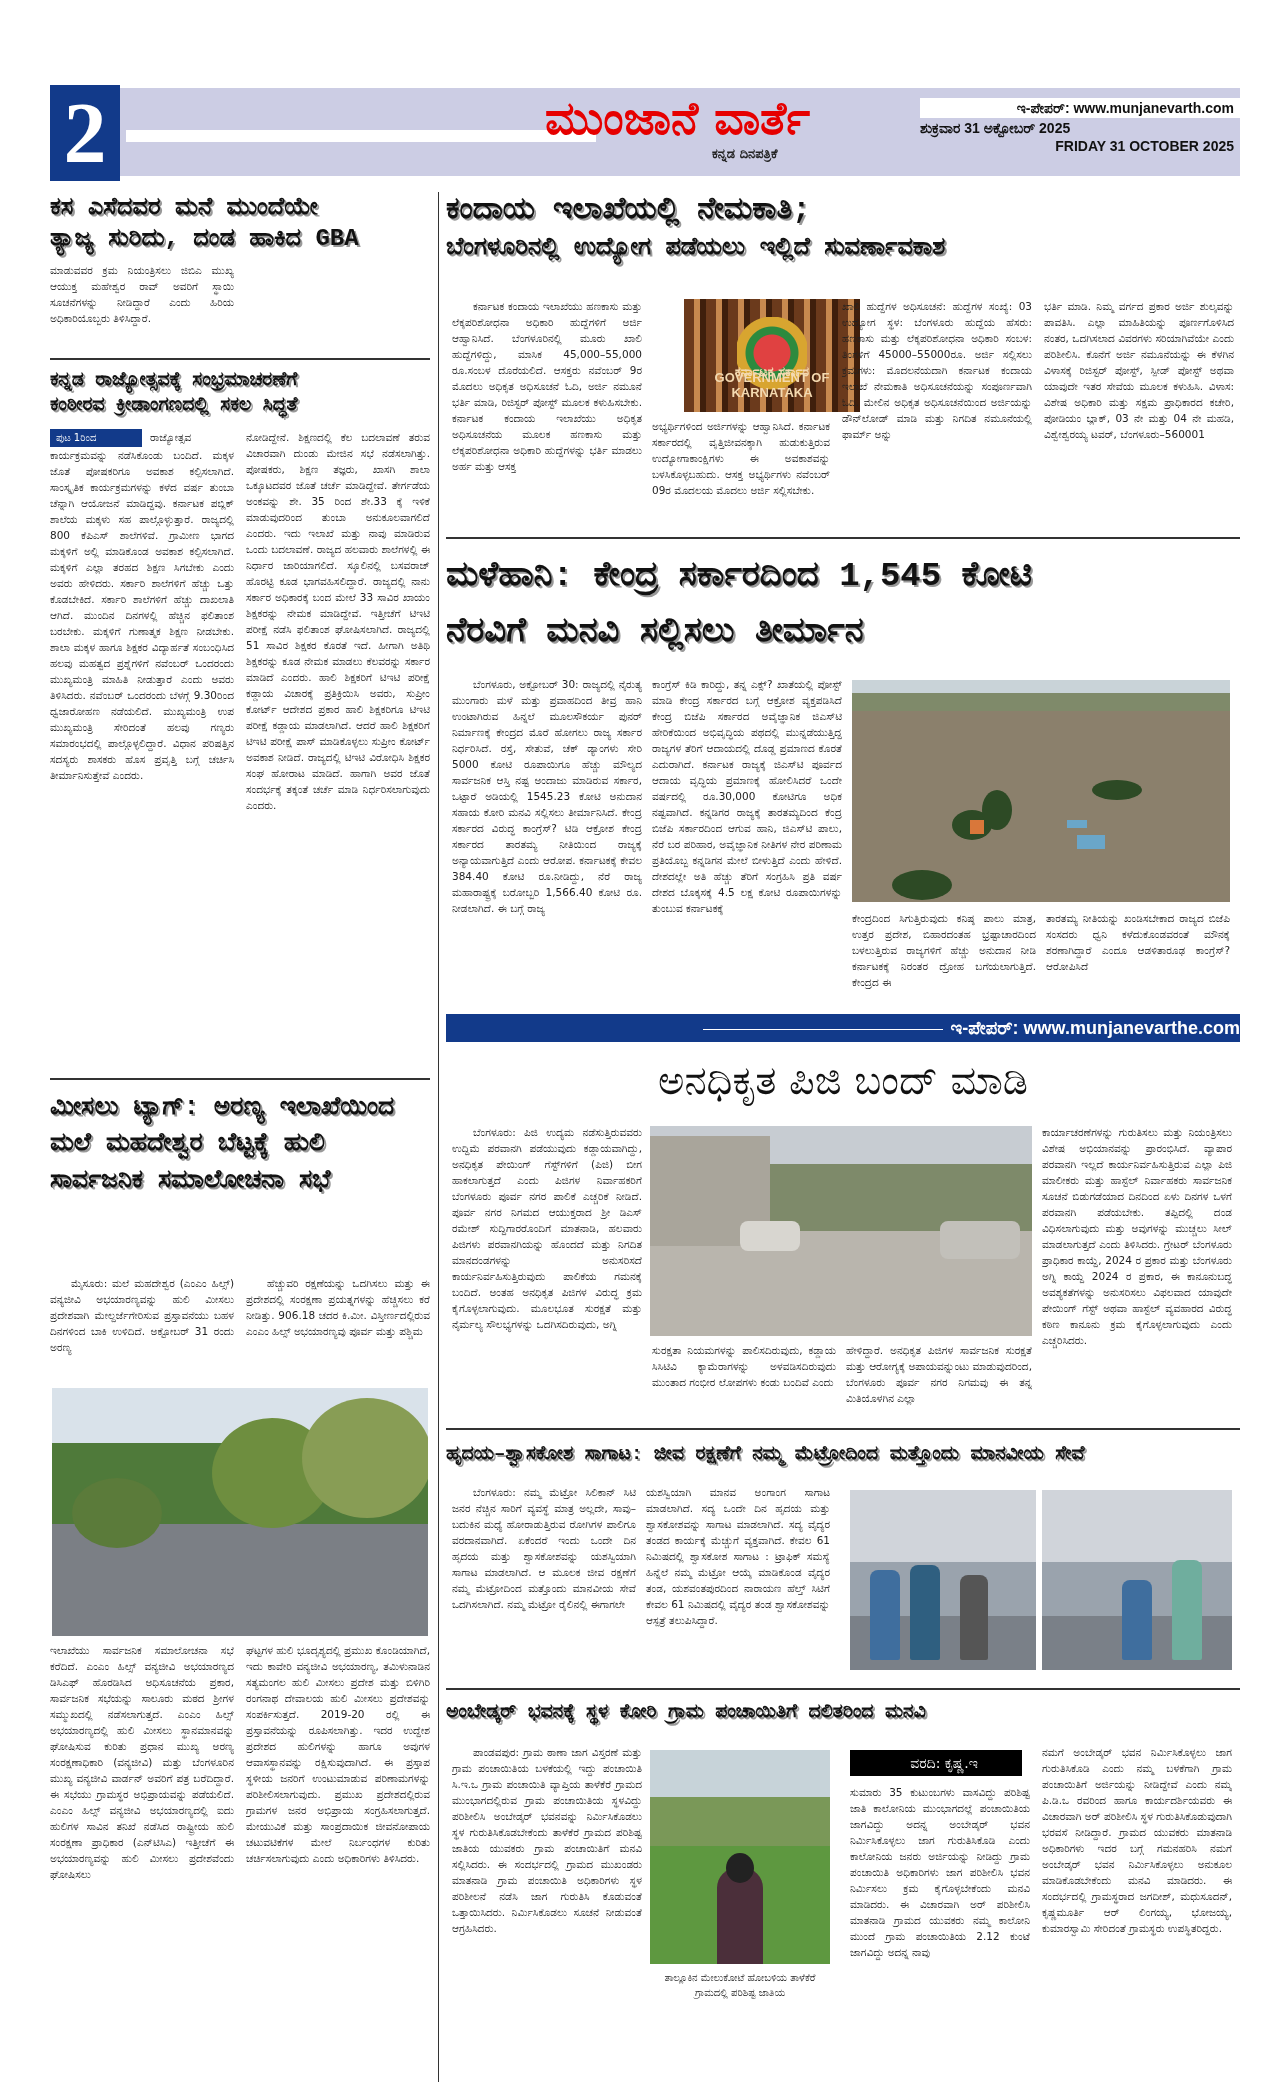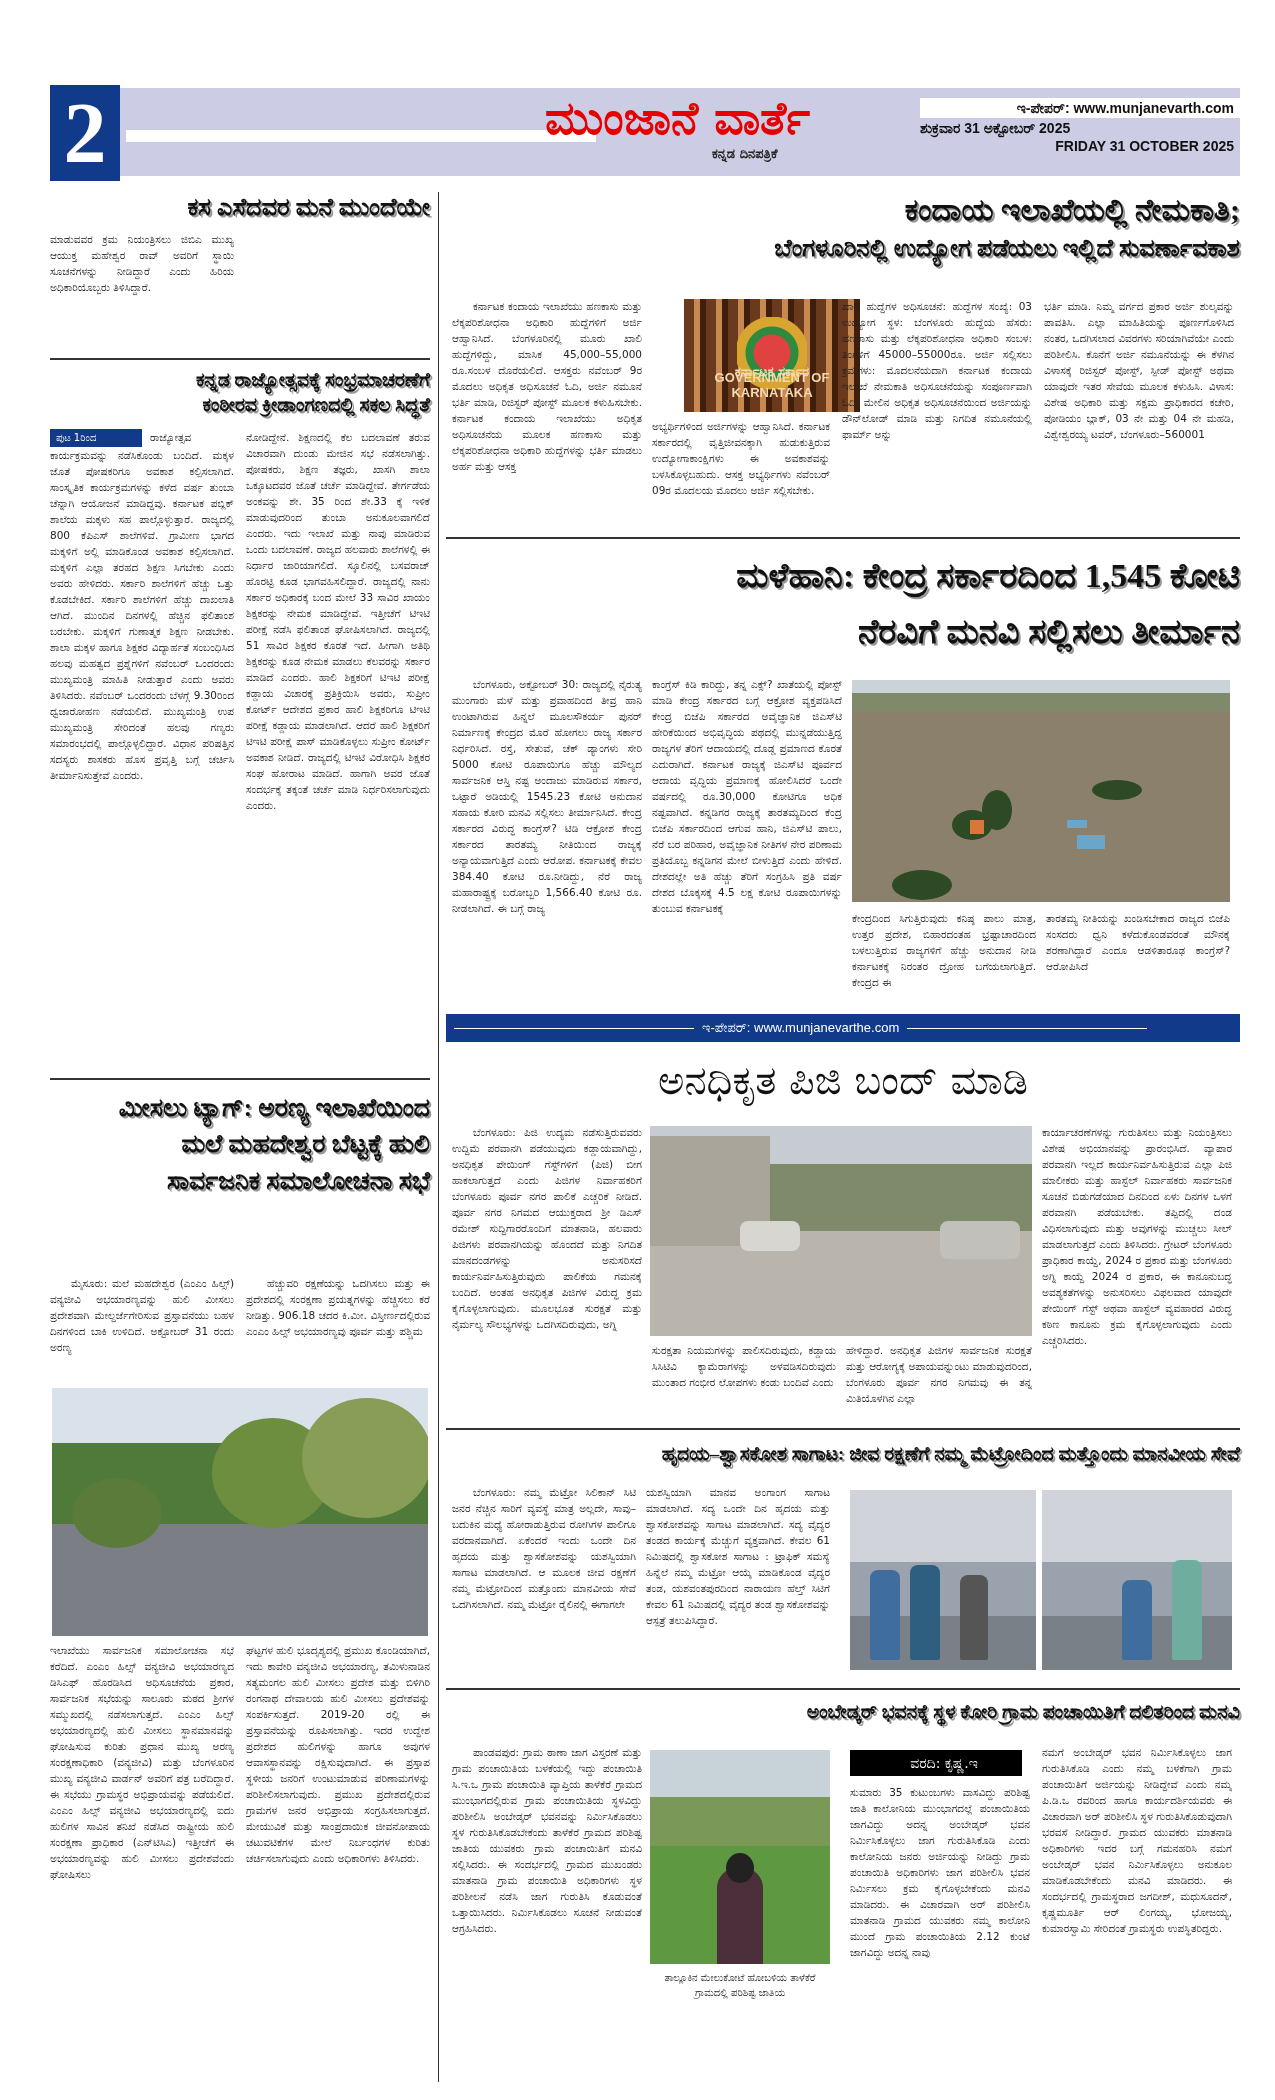--- a/index.html
+++ b/index.html
@@ -11,28 +11,28 @@
   .masthead-white-strip { left:126px; top:130px; width:470px; height:12px; background:#ffffff; }
   .page-num { left:50px; top:85px; width:70px; height:96px; background:#123a8a; color:#fff; font-family:"Liberation Serif", serif; font-size:86px; line-height:96px; text-align:center; font-weight:bold; }
   .logo { left:545px; top:90px; width:350px; font-family:"DejaVu Sans", sans-serif; font-weight:bold; font-size:46px; line-height:56px; color:#e60000; white-space:nowrap; }
   .logo .logo-b { color:#e60000; }
   .tagline { left:712px; top:146px; font-family:"DejaVu Sans", sans-serif; font-weight:bold; font-size:13px; color:#222; }
   .epaper-top { left:920px; top:98px; width:320px; height:20px; background:#fff; font-family:"Liberation Sans", sans-serif; font-weight:bold; font-size:14px; text-align:right; line-height:20px; padding-right:6px; box-sizing:border-box; }
   .date-kn { left:920px; top:120px; width:314px; font-family:"Liberation Sans", sans-serif; font-weight:bold; font-size:14px; }
   .date-en { left:920px; top:138px; width:314px; text-align:right; font-family:"Liberation Sans", sans-serif; font-weight:bold; font-size:14px; }
 
   
-  .headline { font-family:Liberation Serif, serif; font-weight:bold; text-align:right; color:#111; text-shadow:2px 2px 0 #999; line-height:1.3; }
+  .headline { font-family:Liberation Mono, monospace; font-weight:bold; text-align:left; color:#111; text-shadow:2px 2px 0 #999; line-height:1.3; }
   .headline-plain { font-family:"DejaVu Sans", sans-serif; text-align:center; color:#111; line-height:1.3; }
   .body-text { font-family:"DejaVu Sans", sans-serif; font-size:10.5px; line-height:16px; text-align:justify; color:#222; overflow:hidden; }
   .body-text p { margin:0 0 0 0; text-indent:2em; }
   .kicker { display:inline-block; background:#123a8a; color:#fff; font-size:10px; padding:1px 6px; width:80px; margin-right:8px; text-indent:0; }
   .rule-h { height:2px; background:#333; }
   .rule-v { width:1px; background:#333; }
-  .blue-banner { background:#123a8a; color:#fff; font-family:"Liberation Sans", sans-serif; font-weight:normal; font-size:13px; text-align:left; line-height:28px; }
+  .blue-banner { background:#123a8a; color:#fff; font-family:"Liberation Sans", sans-serif; font-weight:bold; font-size:18px; text-align:right; line-height:28px; }
   .blue-banner .line { display:inline-block; width:240px; height:1px; background:#fff; vertical-align:middle; margin:0 8px; }
   .byline-box { background:#000; color:#fff; font-family:"DejaVu Sans", sans-serif; font-size:14px; text-align:center; line-height:26px; }
   .caption { font-family:"DejaVu Sans", sans-serif; font-size:10px; line-height:15px; text-align:center; color:#222; }
 
   
   .photo { overflow:hidden; }
   .photo-emblem { background: repeating-linear-gradient(90deg,#6b3a1c 0 10px,#c7894f 10px 16px,#3f1f0c 16px 22px); margin-left: 32px; }
   .photo-emblem .emb { position:absolute; left:50%; top:18px; width:70px; height:80px; margin-left:-35px; background:radial-gradient(circle at 50% 45%, #e04141 0 18px, #2d8a3e 19px 26px, #d8a530 27px 36px, transparent 37px); }
   .photo-emblem .gk1 { position:absolute; left:0; right:0; bottom:32px; text-align:center; color:#f3d9b0; font-family:"DejaVu Sans", sans-serif; font-size:13px; font-weight:bold; }
   .photo-emblem .gk2 { position:absolute; left:0; right:0; bottom:12px; text-align:center; color:#f3d9b0; font-family:"Liberation Sans", sans-serif; font-size:13px; font-weight:bold; }
@@ -63,20 +63,21 @@
 <div class="abs tagline">ಕನ್ನಡ ದಿನಪತ್ರಿಕೆ</div>
 <div class="abs epaper-top">ಇ-ಪೇಪರ್: www.munjanevarth.com</div>
 <div class="abs date-kn">ಶುಕ್ರವಾರ 31 ಅಕ್ಟೋಬರ್ 2025</div>
 <div class="abs date-en">FRIDAY 31 OCTOBER 2025</div>
 
 <div class="abs rule-v" style="left:438px; top:192px; height:1890px;"></div>
 
 <div class="abs" style="left:50px; top:192px; width:380px;">
   <div class="headline" style="font-size:24px;">
     <div>ಕಸ ಎಸೆದವರ ಮನೆ ಮುಂದೆಯೇ</div>
+    <div>ತ್ಯಾಜ್ಯ ಸುರಿದು, ದಂಡ ಹಾಕಿದ GBA</div>
   </div>
   <div style="display:flex; gap:12px; margin-top:8px;">
     <div class="body-text" style="width:184px; height:80px;">
       <span>ಮಾಡುವವರ ಕ್ರಮ ನಿಯಂತ್ರಿಸಲು ಜಿಬಿಎ ಮುಖ್ಯ ಆಯುಕ್ತ ಮಹೇಶ್ವರ ರಾವ್ ಅವರಿಗೆ ಸ್ಥಾಯಿ ಸೂಚನೆಗಳನ್ನು ನೀಡಿದ್ದಾರೆ ಎಂದು ಹಿರಿಯ ಅಧಿಕಾರಿಯೊಬ್ಬರು ತಿಳಿಸಿದ್ದಾರೆ.</span>
     </div>
   </div>
 </div>
 <div class="abs rule-h" style="left:50px; top:358px; width:380px;"></div>
 
 <div class="abs" style="left:50px; top:368px; width:380px;">

